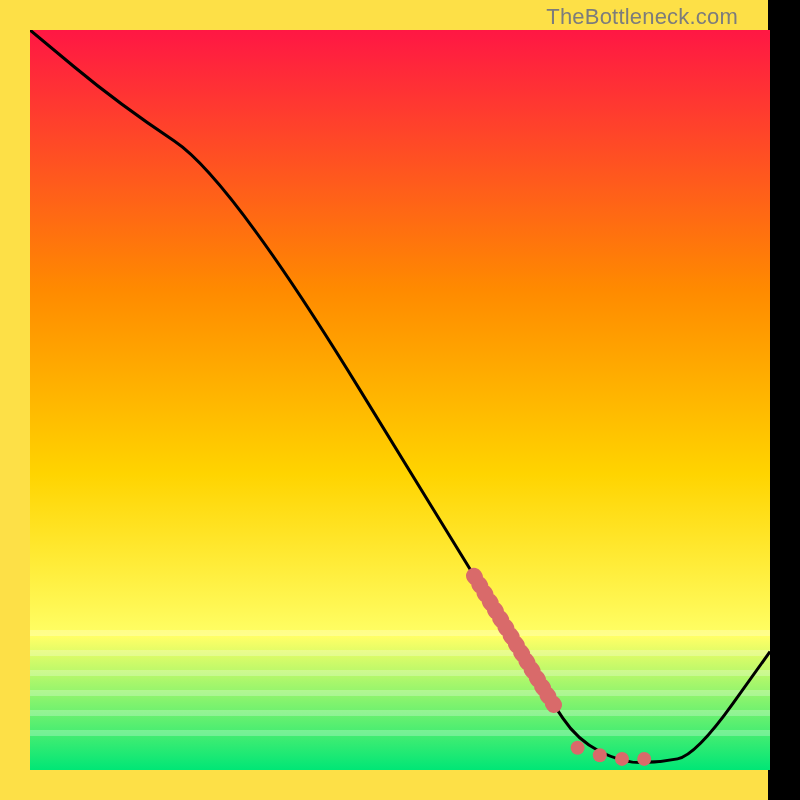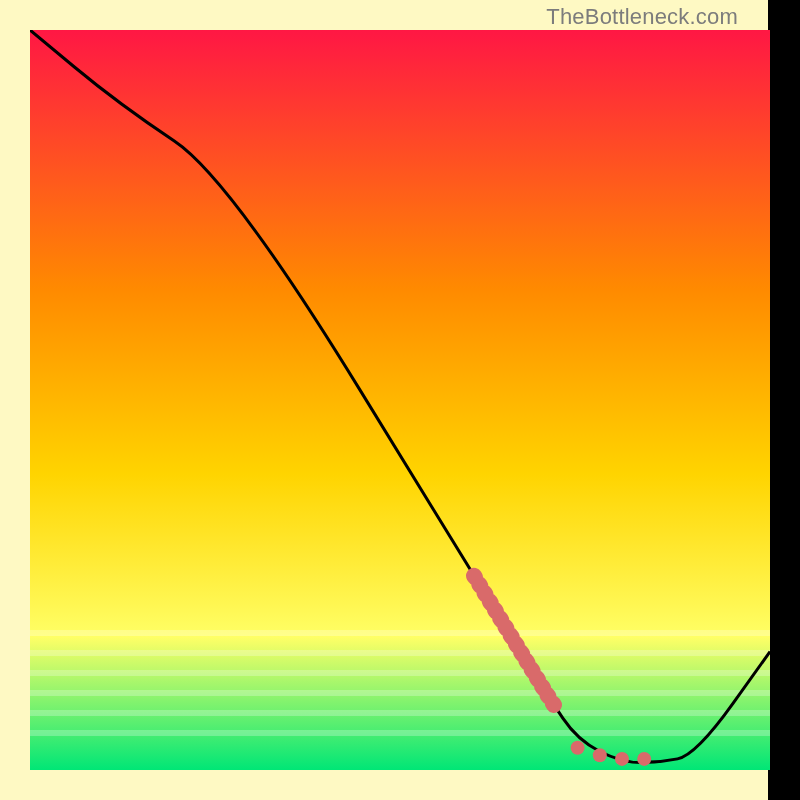--- a/index.html
+++ b/index.html
@@ -10,21 +10,21 @@
     background: #000;
     font-family: Arial, Helvetica, sans-serif;
     overflow: hidden;
   }
   .frame {
     position: absolute;
     left: 0;
     top: 0;
     width: 768px;
     height: 800px;
-    background: #fef9c3;
+    background: #fde047;
   }
   .plot {
     position: absolute;
     left: 30px;
     top: 30px;
     width: 740px;
     height: 740px;
     overflow: hidden;
   }
   .attribution {

